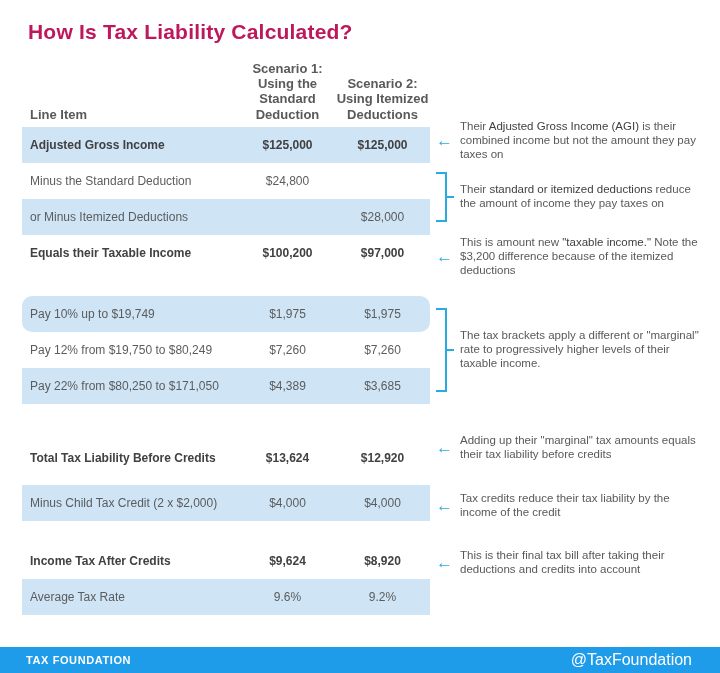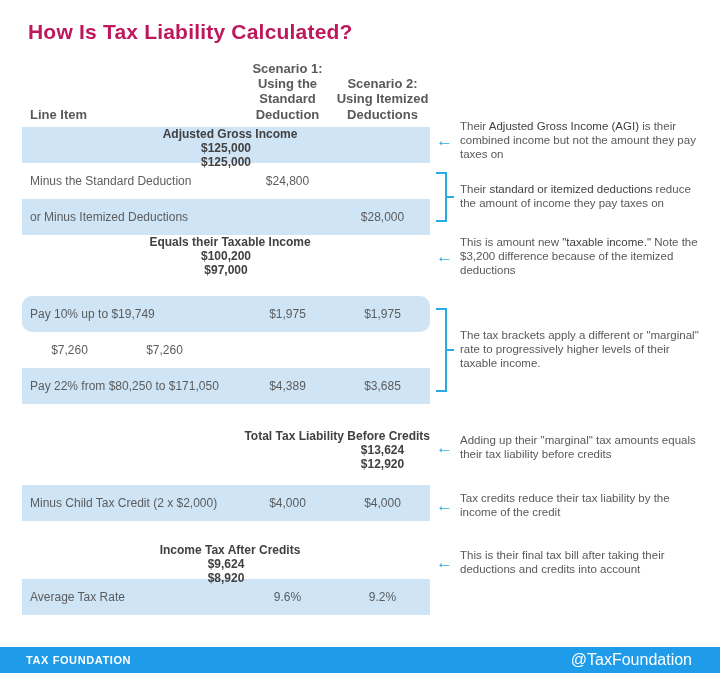--- a/index.html
+++ b/index.html
@@ -9,21 +9,21 @@
 
   .title { position:absolute; left:28px; top:20px; font-size:21px; font-weight:700; color:#be185d; letter-spacing:0.2px; }
 
   .table { position:absolute; left:22px; top:60px; width:408px; }
   .thead { display:flex; align-items:flex-end; height:67px; padding-bottom:5px; }
   .cell.label { flex:1; padding-left:8px; }
   .cell.val { width:95px; text-align:center; }
   .th { font-size:13px; font-weight:700; color:#58595b; line-height:1.18; white-space:pre-line; }
   .row { display:flex; align-items:center; height:36px; font-size:12px; color:#5b5c5e; }
   .row.shaded { background:#cfe4f4; }
-  .row.bold { font-weight:700; color:#414042;flex-direction:column; }
+  .row.bold { font-weight:700; color:#414042; }
 
   .annotations { position:absolute; left:436px; top:0; width:272px; }
   .annotation { position:absolute; left:0; display:flex; align-items:center; width:272px; }
   .arrow { width:24px; flex:0 0 24px; font-size:17px; font-weight:700; color:#29abe2; line-height:1; }
   .bracket { flex:0 0 11px; width:11px; border:2px solid #29abe2; border-left:none; position:relative; margin-right:13px; }
   .bracket::after { content:""; position:absolute; right:-9px; top:50%; margin-top:-1px; width:9px; height:2px; background:#29abe2; }
   .ann-text { font-size:11.5px; line-height:1.2; color:#58595b; width:246px; }
   .ann-text .b { font-weight:400; color:#3f4042; }
 
   .footer { position:absolute; left:0; bottom:0; width:720px; height:26px; background:#1e9ce9; display:flex; align-items:center; justify-content:space-between; padding:0 28px 0 26px; }
@@ -68,20 +68,21 @@
           <div class="cell label">Equals their Taxable Income</div>
           <div class="cell val">$100,200</div>
           <div class="cell val">$97,000</div>
         </div>
         <div class="row shaded" style="margin-top: 25px; border-radius: 10px;">
           <div class="cell label">Pay 10% up to $19,749</div>
           <div class="cell val">$1,975</div>
           <div class="cell val">$1,975</div>
         </div>
         <div class="row">
+          <div class="cell label">Pay 12% from $19,750 to $80,249</div>
           <div class="cell val">$7,260</div>
           <div class="cell val">$7,260</div>
         </div>
         <div class="row shaded">
           <div class="cell label">Pay 22% from $80,250 to $171,050</div>
           <div class="cell val">$4,389</div>
           <div class="cell val">$3,685</div>
         </div>
         <div class="row bold" style="margin-top: 25px; align-items: flex-end;">
           <div class="cell label">Total Tax Liability Before Credits</div>

